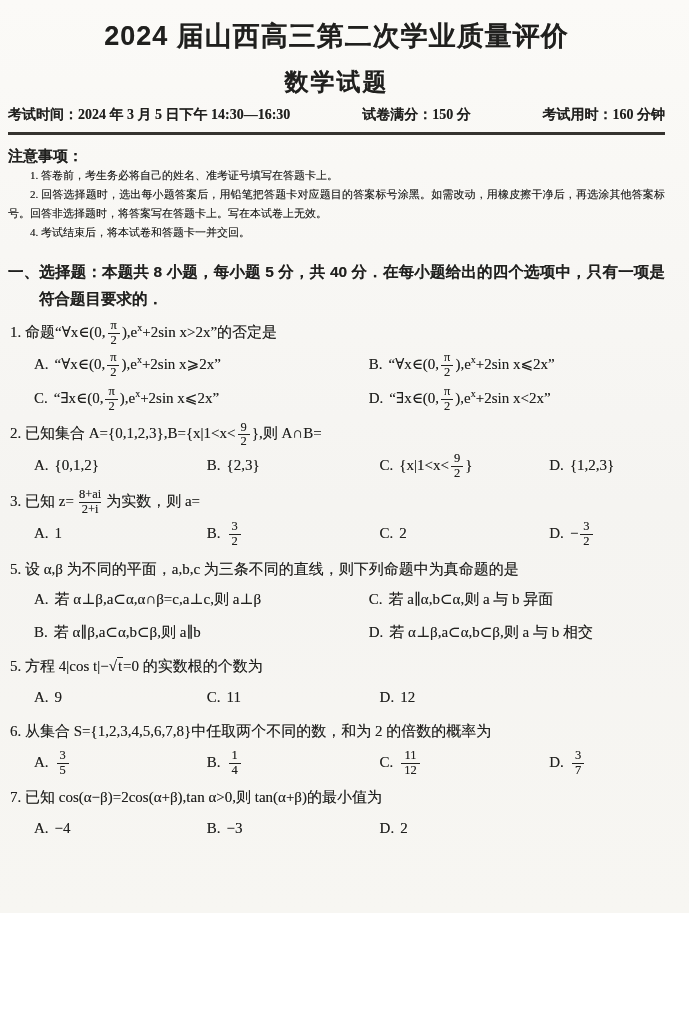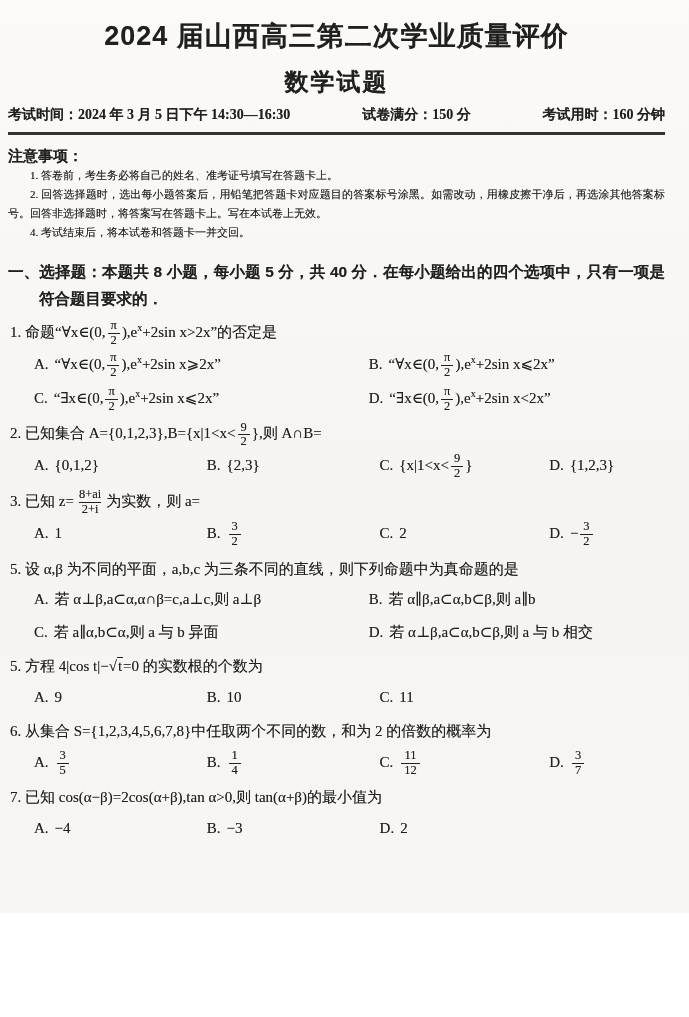--- a/index.html
+++ b/index.html
@@ -132,31 +132,31 @@
           <div class="option"><span class="olabel">D.</span>−<span class="frac">
               <span class="num">3</span>
               <span class="den">2</span>
             </span></div>
         </div>
       </div>
       <div class="question">
         <div class="stem">5. 设 α,β 为不同的平面，a,b,c 为三条不同的直线，则下列命题中为真命题的是</div>
         <div class="options cols2">
           <div class="option"><span class="olabel">A.</span>若 α⊥β,a⊂α,α∩β=c,a⊥c,则 a⊥β</div>
+          <div class="option"><span class="olabel">C.</span>若 a∥α,b⊂α,则 a 与 b 异面</div>
           <div class="option"><span class="olabel">B.</span>若 α∥β,a⊂α,b⊂β,则 a∥b</div>
-          <div class="option"><span class="olabel">C.</span>若 a∥α,b⊂α,则 a 与 b 异面</div>
           <div class="option"><span class="olabel">D.</span>若 α⊥β,a⊂α,b⊂β,则 a 与 b 相交</div>
         </div>
       </div>
       <div class="question">
         <div class="stem">5. 方程 4|cos t|−<span class="sqrt">√<span class="rad">t</span></span>=0 的实数根的个数为</div>
         <div class="options cols4">
           <div class="option"><span class="olabel">A.</span>9</div>
-          <div class="option"><span class="olabel">B.</span>10</div>
           <div class="option"><span class="olabel">C.</span>11</div>
+          <div class="option"><span class="olabel">D.</span>12</div>
         </div>
       </div>
       <div class="question">
         <div class="stem">6. 从集合 S={1,2,3,4,5,6,7,8}中任取两个不同的数，和为 2 的倍数的概率为</div>
         <div class="options cols4">
           <div class="option"><span class="olabel">A.</span><span class="frac">
               <span class="num">3</span>
               <span class="den">5</span>
             </span></div>
           <div class="option"><span class="olabel">B.</span><span class="frac">

